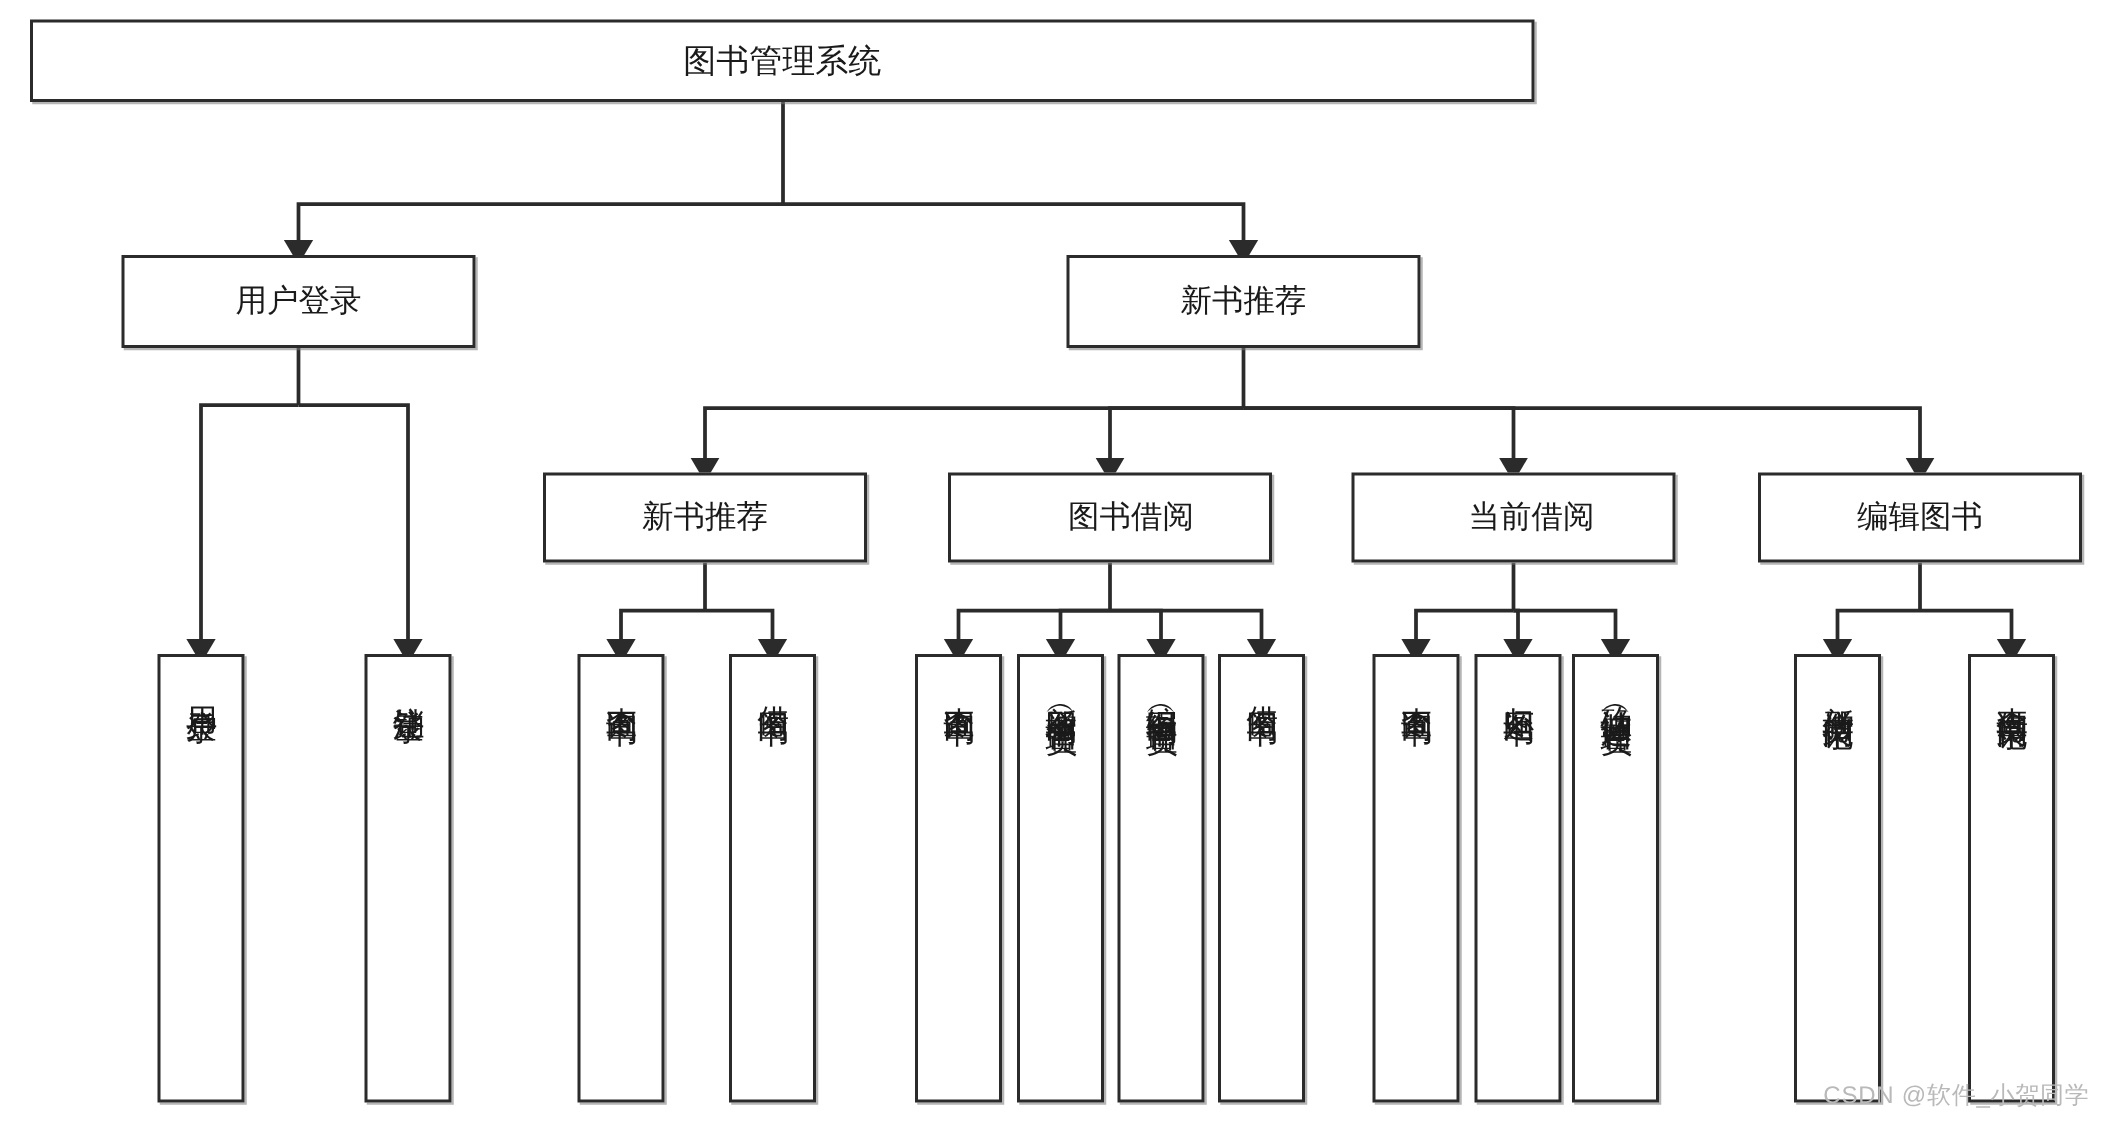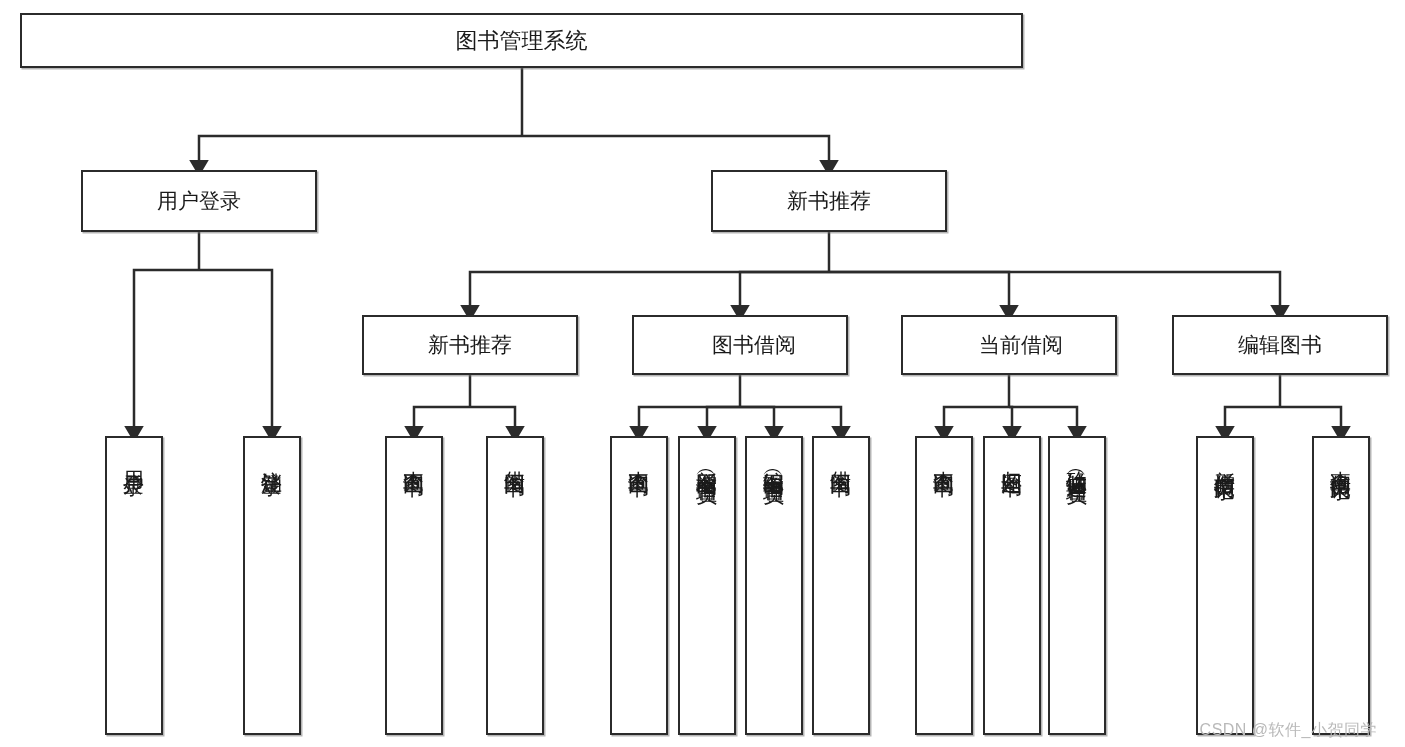--- a/index.html
+++ b/index.html
@@ -54,21 +54,21 @@
   .node.vertical .label {
     writing-mode: vertical-rl;
     text-orientation: upright;
     font-size: 21px;
     letter-spacing: 2px;
     line-height: 1;
     white-space: nowrap;
   }
   #watermark {
     position: absolute;
-    right: 28px;
+    right: 12px;
     bottom: 6px;
     font-size: 16px;
     color: #b9b9b9;
     letter-spacing: 0.5px;
     white-space: nowrap;
     pointer-events: none;
     margin-top: 24px;
   }
 </style>
 </head>

